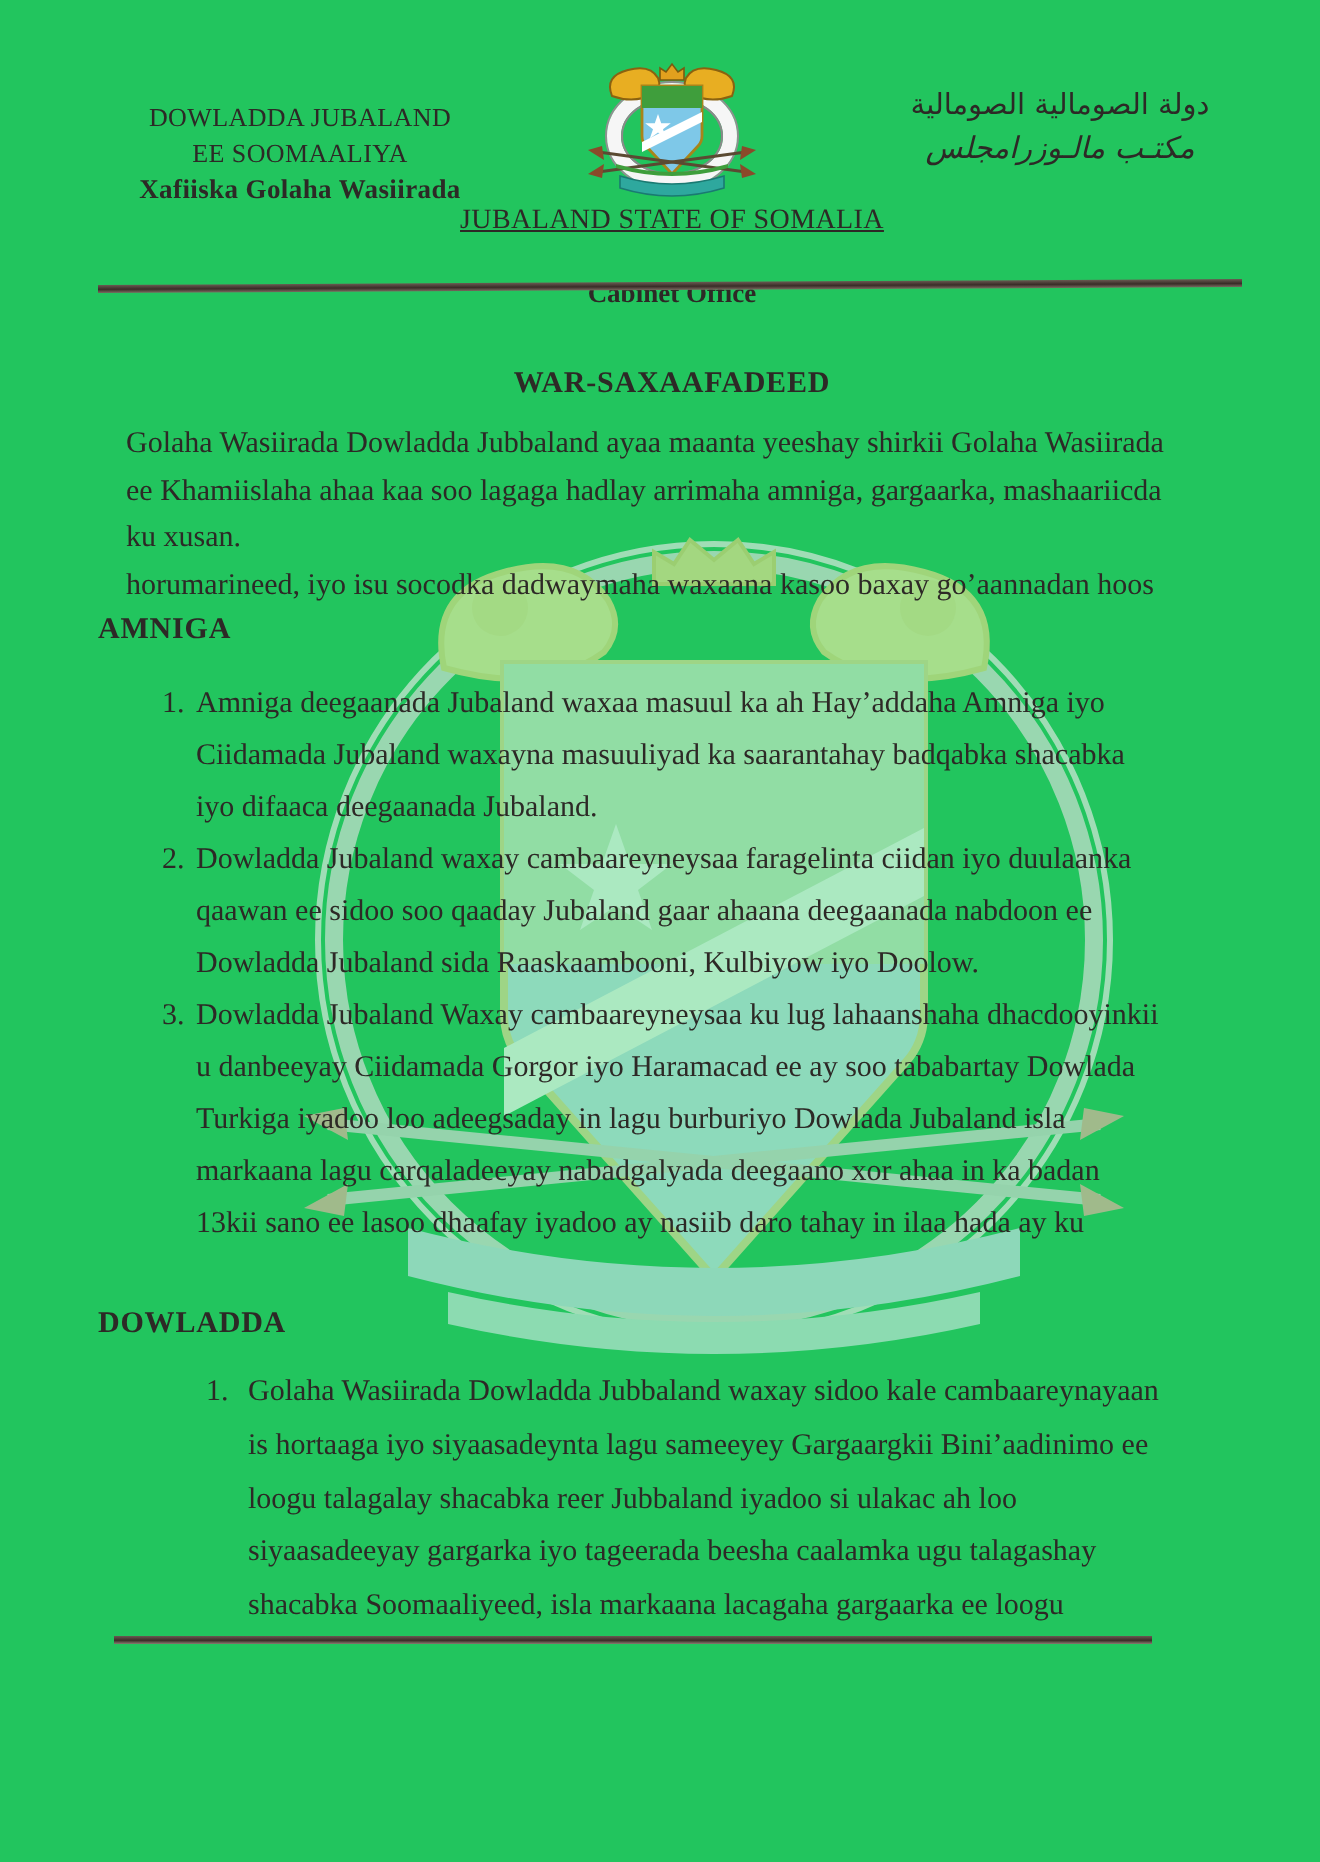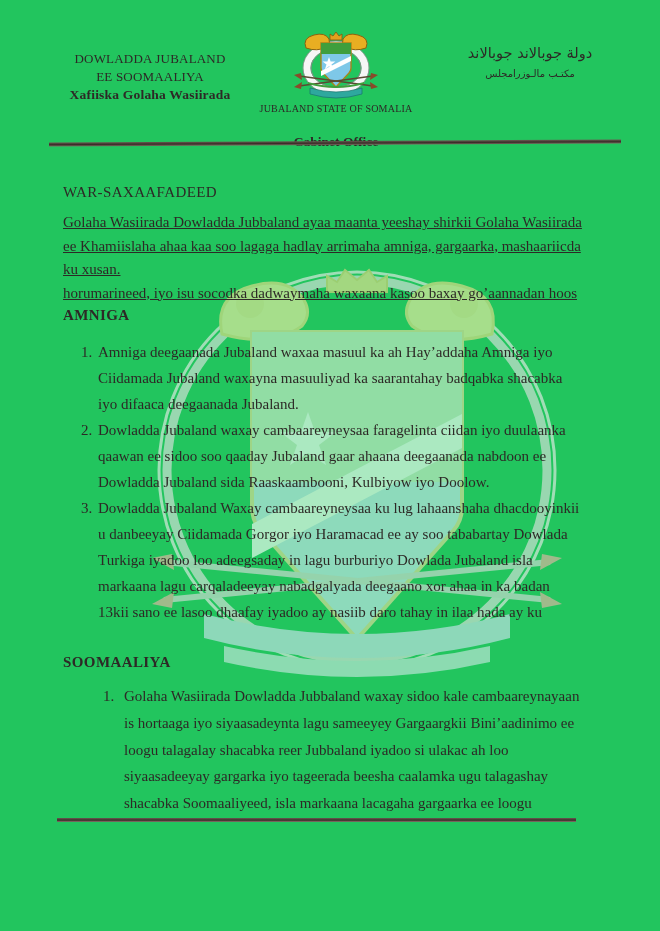--- a/index.html
+++ b/index.html
@@ -11,39 +11,39 @@
     color:#2d2926;
   }
   
   .watermark { position:absolute; left:112px; top:262px; width:492px; height:446px; opacity:0.62; z-index:0; }
   
   .hdr-left { position:absolute; left:52px; top:50px; width:196px; text-align:center; line-height:18px; font-size:13px; letter-spacing:0.2px; z-index:2; }
   .hdr-left .l3 { font-weight:bold; font-size:13.5px; }
   .hdr-logo { position:absolute; left:288px; top:30px; width:96px; height:72px; z-index:2; }
   .hdr-right { position:absolute; left:436px; top:42px; width:188px; text-align:center; direction:rtl; font-family:"DejaVu Sans", sans-serif; z-index:2; }
   .hdr-right .a1 { font-size:14.5px; line-height:22px; }
-  .hdr-right .a2 { font-size:10px; line-height:20px; }
+  .hdr-right .a2 { font-size:15px; line-height:20px;font-style:italic; }
   .hdr-caption { position:absolute; left:228px; top:103px; width:216px; text-align:center; z-index:2; }
-  .hdr-caption .c1 { font-size:10px; letter-spacing:0.2px; }
+  .hdr-caption .c1 { font-size:14px; letter-spacing:0.2px;text-decoration:underline; }
   .hdr-caption .c2 { font-size:13.5px; font-weight:bold; margin-top:20px; }
   .rule-top {
     position:absolute; left:49px; top:141px; width:572px; height:4px;
     background:linear-gradient(#6a5a52, #3a2d28 55%, #7a6a60); transform:rotate(-0.3deg); z-index:2;
   }
   .rule-bottom {
     position:absolute; left:57px; top:818px; width:519px; height:4px;
     background:linear-gradient(#6a5a52, #3a2d28 55%, #8a7a70); z-index:2;
   }
   
   .date-line { position:absolute; top:153px; right:61px; font-size:15px; z-index:2; }
   .date-line sup { font-size:9.5px; }
-  .doc-title { position:absolute; top:184px; left:63px; width:546px; text-align:left; font-weight:normal; font-size:15px; letter-spacing:0.4px; z-index:2; }
-  .para { position:absolute; left:63px; top:211px; width:552px; font-size:15px; line-height:23.5px; z-index:2;text-decoration:underline; }
+  .doc-title { position:absolute; top:184px; left:63px; width:546px; text-align:center; font-weight:bold; font-size:15px; letter-spacing:0.4px; z-index:2; }
+  .para { position:absolute; left:63px; top:211px; width:552px; font-size:15px; line-height:23.5px; z-index:2; }
   .tl { white-space:nowrap; }
-  .sec-heading { position:absolute; left:63px; font-size:15px; font-weight:bold; letter-spacing:0.4px; z-index:2;text-align:center; }
+  .sec-heading { position:absolute; left:49px; font-size:15px; font-weight:bold; letter-spacing:0.4px; z-index:2;text-align:center; }
   #h-amniga { top:307px; }
   #h-gargaarka { top:654px; }
   .nlist { position:absolute; z-index:2; font-size:15px; }
   #list-amniga { left:81px; top:339px; width:540px; line-height:26px; }
   #list-gargaarka { left:103px; top:683px; width:520px; line-height:26.8px; }
   .nitem { display:flex; }
   .nitem .num { width:17px; flex:0 0 17px; }
   #list-gargaarka .nitem .num { width:21px; flex:0 0 21px; }
   .nitem .lines { flex:1; }
 </style>
@@ -103,21 +103,21 @@
     <line x1="11" y1="46" x2="85" y2="56" stroke="#5a4a32" stroke-width="1.6"></line>
     <polygon points="6,57 14,52 13,59" fill="#8a4a2a"></polygon>
     <polygon points="90,57 82,52 83,59" fill="#8a4a2a"></polygon>
     <polygon points="6,45 14,50 13,43" fill="#8a4a2a"></polygon>
     <polygon points="90,45 82,50 83,43" fill="#8a4a2a"></polygon>
     <path d="M20,52 q28,8 56,0 l0,2 q-28,8 -56,0 z" fill="#3f9e3c"></path>
     <path d="M22,58 q26,8 52,0 l0,6 q-26,8 -52,0 z" fill="#2ea89e" stroke="#1a7a72" stroke-width="0.8"></path>
   </svg>
 
   <div class="hdr-right">
-    <div class="a1">دولة جوبالاند جوبالاند</div>
+    <div class="a1">دولة الصومالية الصومالية</div>
     <div class="a2">مكتـب مالـوزرامجلس</div>
   </div>
 
   <div class="hdr-caption">
     <div class="c1">JUBALAND STATE OF SOMALIA</div>
     <div class="c2">Cabinet Office</div>
   </div>
 
   <div class="rule-top"></div>
 
@@ -155,21 +155,21 @@
       <div class="lines">
         <div class="tl">Dowladda Jubaland Waxay cambaareyneysaa ku lug lahaanshaha dhacdooyinkii</div>
         <div class="tl">u danbeeyay  Ciidamada Gorgor iyo Haramacad ee ay soo tababartay Dowlada</div>
         <div class="tl">Turkiga iyadoo loo adeegsaday in lagu burburiyo Dowlada Jubaland isla</div>
         <div class="tl">markaana lagu carqaladeeyay nabadgalyada deegaano xor ahaa in ka badan</div>
         <div class="tl">13kii sano ee lasoo dhaafay iyadoo ay nasiib daro tahay in ilaa hada ay ku</div>
       </div>
     </div>
   </div>
 
-  <div class="sec-heading" id="h-gargaarka">SOOMAALIYA</div>
+  <div class="sec-heading" id="h-gargaarka">DOWLADDA</div>
 
   <div class="nlist" id="list-gargaarka">
     <div class="nitem">
       <div class="num">1.</div>
       <div class="lines">
         <div class="tl">Golaha Wasiirada Dowladda Jubbaland waxay sidoo kale cambaareynayaan</div>
         <div class="tl">is hortaaga iyo siyaasadeynta lagu sameeyey Gargaargkii Bini’aadinimo ee</div>
         <div class="tl">loogu talagalay shacabka reer Jubbaland iyadoo si ulakac ah loo</div>
         <div class="tl">siyaasadeeyay gargarka iyo tageerada beesha caalamka  ugu talagashay</div>
         <div class="tl">shacabka Soomaaliyeed, isla markaana lacagaha gargaarka ee loogu</div>

